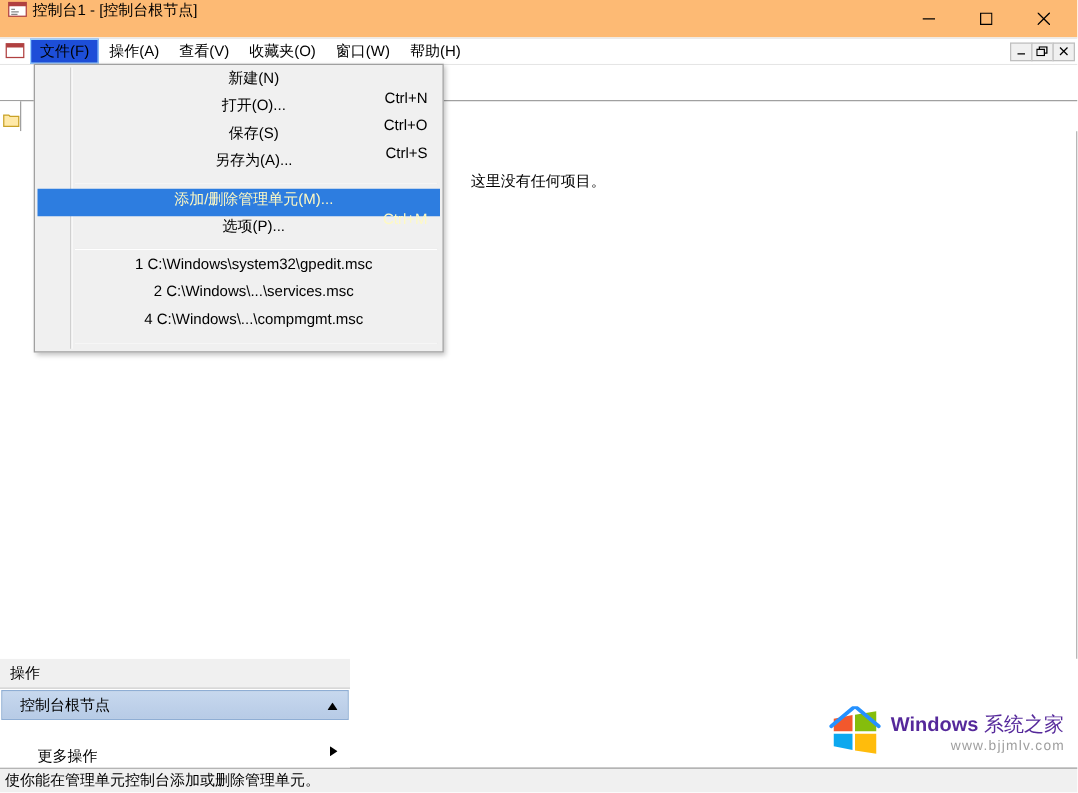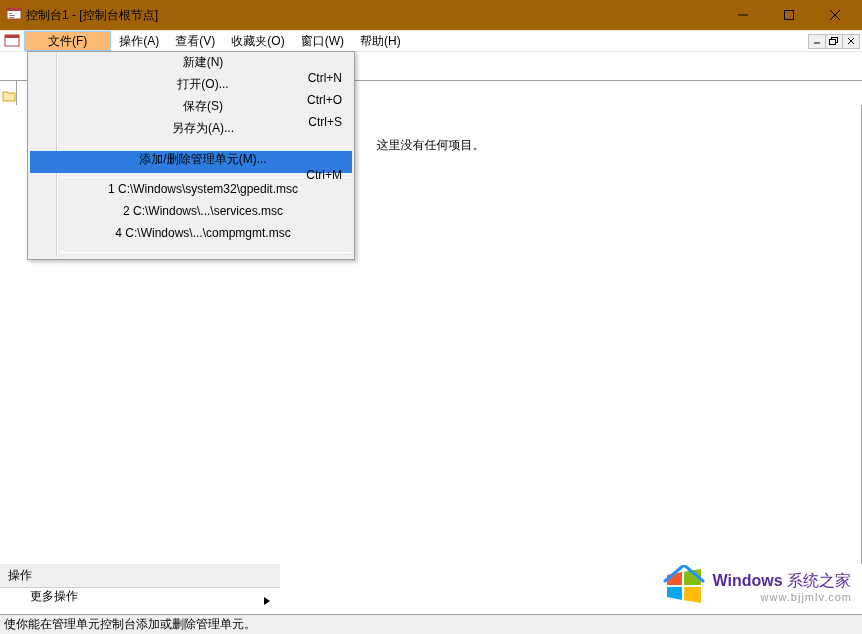--- a/index.html
+++ b/index.html
@@ -1,67 +1,67 @@
 <!DOCTYPE html>
 <html><head>
 <meta charset="utf-8">
 <style>
   * { box-sizing: border-box; }
   html, body { margin: 0; padding: 0; font-family: "Microsoft YaHei", "SimSun", sans-serif; font-size: 12px; }
   body { width: 862px; height: 634px; background: #fff; overflow: hidden; position: relative; }
 
   
-  .titlebar { height: 30px; display: flex; align-items: center; padding: 0 4px 0 6px; background: #a16207; }
+  .titlebar { height: 30px; display: flex; padding: 0 4px 0 6px; background: #fdba74; }
   .titlebar .title { flex: 1; padding-left: 4px; font-size: 12px; }
   .win-controls { display: flex; }
   .win-controls .btn { width: 46px; height: 30px; display: flex; align-items: center; justify-content: center; }
   .win-controls .btn svg { display: block; }
 
   
   .menubar { height: 21px; display: flex; align-items: stretch; background: #fff; border-top: 1px solid #e5e5e5; position: relative; }
   .menubar .menu-item { padding: 0 8px; display: flex; align-items: center; cursor: default; }
-  .menubar .menu-item.active { background: #fdba74; border: 1px solid #99d1ff; padding: 0 23px; text-align: right; }
+  .menubar .menu-item.active { background: #1d4ed8; border: 1px solid #99d1ff; padding: 0 7px; text-align: right; }
   .mdi-controls { margin-left: auto; display: flex; align-items: center; gap: 0; padding-right: 2px; }
   .mdi-controls .mdi-btn { width: 18px; height: 15px; display: flex; align-items: center; justify-content: center; border: 1px solid #bfbfbf; background: #f0f0f0; margin-left: -1px; }
   .mdi-controls .mdi-btn svg { display: block; }
 
   
   .toolbar { height: 30px; border-top: 1px solid #e5e5e5; border-bottom: 1px solid #a0a0a0; background: #fff; }
 
   
   .content { display: flex; height: 533px; flex-direction: column; }
   .left-pane { width: 17px; border-right: 1px solid #a0a0a0; background: #fff; padding-top: 9px; padding-left: 2px; }
   .folder-ic { width: 14px; height: 12px; display: inline-block; }
   .center-pane { flex: 1; border-right: 1px solid #a0a0a0; background: #fff; position: relative; display:flex; justify-content:center; }
   .center-pane .empty { padding-top: 32px; font-size: 12px; color: #000; }
   .right-pane { width: 280px; background: #fff; display: flex; flex-direction: column; }
   .right-header { height: 24px; background: #f0f0f0; border-bottom: 1px solid #d0d0d0; display:flex; align-items:center; padding-left:8px; font-size:12px; }
   .right-sub { height: 24px; background: linear-gradient(#c7d8ee, #b7cbe6); border: 1px solid #8faed4; display:flex; align-items:center; padding-left: 14px; font-size:12px; position: relative; margin: 1px; }
   .right-sub .arrow-up { position:absolute; right: 8px; top: 50%; transform: translateY(-50%); }
-  .right-action { height: 26px; display:flex; align-items:flex-start; padding-left: 30px; font-size:12px; position: relative; cursor: default; }
+  .right-action { height: 26px; display:flex; align-items:flex-end; padding-left: 30px; font-size:12px; position: relative; cursor: default; margin-top: 11px; }
   .right-action .arrow-right { position:absolute; right: 10px; top: 50%; transform: translateY(-50%); }
 
   
   .statusbar { height: 20px; border-top: 1px solid #a0a0a0; display:flex; align-items:center; padding-left:4px; font-size:12px; background: #f0f0f0; }
 
   
   .dropdown {
     position: absolute;
     left: 27px; top: 51px;
     width: 328px;
     background: #f0f0f0;
     border: 1px solid #a0a0a0;
     box-shadow: 2px 2px 4px rgba(0,0,0,0.25);
     padding: 2px;
     z-index: 100;
   }
   .dropdown .gutter-line { position:absolute; left: 28px; top: 2px; bottom: 2px; width: 0; border-left: 1px solid #d0d0d0; border-right: 1px solid #ffffff; }
   .dropdown .mi { height: 22px; display:flex; align-items:center; position:relative; padding-left: 34px; padding-right: 10px; font-size:12px; cursor: default; flex-direction: column; }
   .dropdown .mi .shortcut { margin-left:auto; }
-  .dropdown .mi.highlight { background: #2d7de0; color: #000000; }
+  .dropdown .mi.highlight { background: #2d7de0; color: #fef9c3; }
   .dropdown .sep { height: 1px; background: #d0d0d0; margin: 4px 2px 4px 30px; border-bottom: 1px solid #ffffff; }
 
   
   .watermark { position:absolute; right: 10px; bottom: 24px; display:flex; align-items:center; gap: 8px; opacity: 0.95; }
   .watermark .txt { text-align:left; line-height: 1.2; }
   .watermark .txt .l1 { font-family: "Segoe UI", sans-serif; font-size: 16px; color: #4c1d95; }
   .watermark .txt .l1 b { font-weight: 600; }
   .watermark .txt .l2 { font-size: 11px; color: #999; letter-spacing: 1px; margin-left: 48px; }
 </style>
 </head>
@@ -153,20 +153,28 @@
       <svg width="14" height="12" viewBox="0 0 14 12">
         <path d="M1 2 h4 l1 1 h7 v8 h-12 z" fill="#ffe9a8" stroke="#c9a227"></path>
       </svg>
     </span>
   </div>
   <div class="center-pane">
     <div class="empty">这里没有任何项目。</div>
   </div>
   <div class="right-pane">
     <div class="right-header">操作</div>
+    <div class="right-sub">
+      <span>控制台根节点</span>
+      <span class="arrow-up">
+        <svg width="8" height="6">
+            <polygon points="0,6 8,6 4,0" fill="#000"></polygon>
+          </svg>
+      </span>
+    </div>
     <div class="right-action">
       <span>更多操作</span>
       <span class="arrow-right">
         <svg width="6" height="8">
             <polygon points="0,0 0,8 6,4" fill="#000"></polygon>
           </svg>
       </span>
     </div>
   </div>
 </div>
@@ -193,20 +201,24 @@
   <div class="mi">
     <span>另存为(A)...</span>
     <span class="shortcut"></span>
   </div>
 
   <div class="sep"></div>
 
   <div class="mi highlight">
     <span>添加/删除管理单元(M)...</span>
     <span class="shortcut">Ctrl+M</span>
+  </div>
+  <div class="mi">
+    <span>选项(P)...</span>
+    <span class="shortcut"></span>
   </div>
 
   <div class="sep"></div>
 
   <div class="mi">
     <span>1 C:\Windows\system32\gpedit.msc</span>
   </div>
   <div class="mi">
     <span>2 C:\Windows\...\services.msc</span>
   </div>

